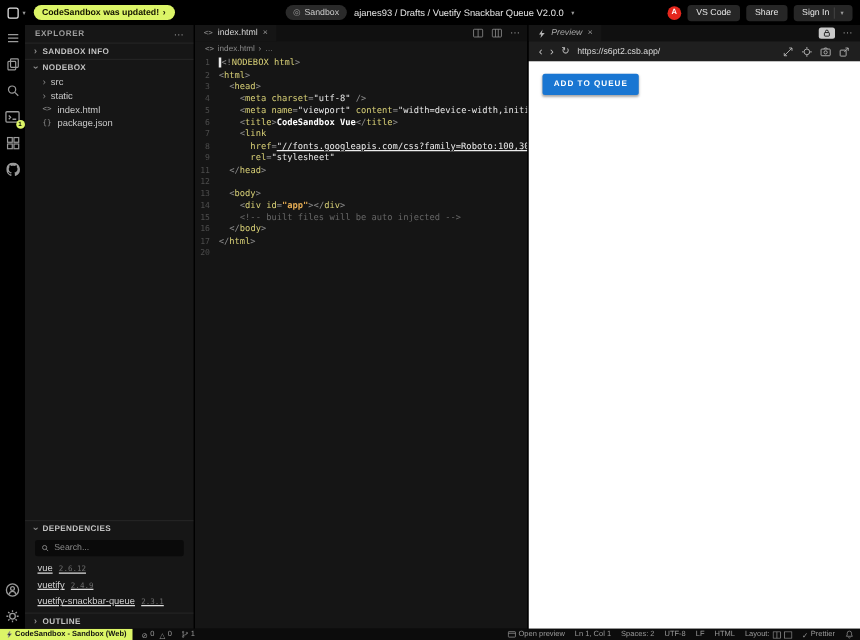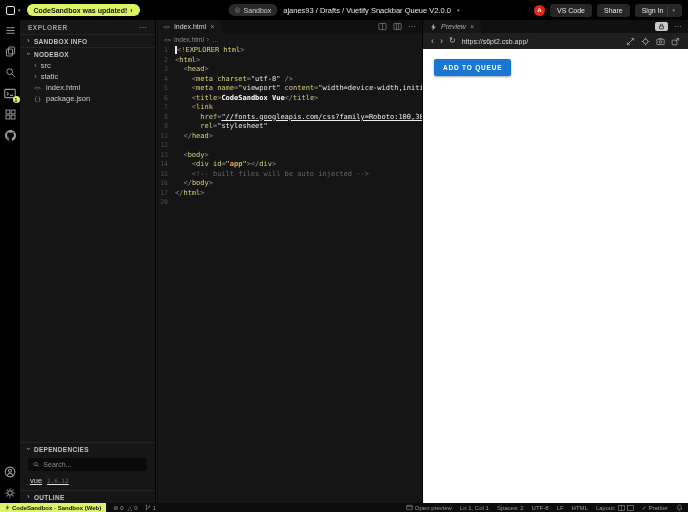--- a/index.html
+++ b/index.html
@@ -236,20 +236,28 @@
       <div class="srch">
         <svg width="7" height="7" viewBox="0 0 16 16" style="stroke:#8a8a8a;fill:none;stroke-width:1.8">
             <circle cx="6.8" cy="6.8" r="4.2"></circle>
             <path d="M10 10l4 4"></path>
           </svg>
         <input placeholder="Search..." style="">
       </div>
       <div class="dep-row">
         <span class="dep-name">vue</span>
         <span class="dep-ver">2.6.12</span>
+      </div>
+      <div class="dep-row">
+        <span class="dep-name">vuetify</span>
+        <span class="dep-ver">2.4.9</span>
+      </div>
+      <div class="dep-row">
+        <span class="dep-name">vuetify-snackbar-queue</span>
+        <span class="dep-ver">2.3.1</span>
       </div>
       <div class="sec-row" style="margin-top:3px;">
         <span class="tw">›</span>
         <span>OUTLINE</span>
       </div>
     </div>
 
     <div class="ed">
       <div class="tabbar">
         <div class="tab">
@@ -275,21 +283,21 @@
       </div>
       <div class="bcrumb">
         <span class="fico" style="width:auto;">&lt;&gt;</span>
         <span>index.html</span>
         <span>›</span>
         <span>…</span>
       </div>
       <div class="code">
           <div class="code-line">
             <span class="ln">1</span>
-            <span class="lc"><span class="tk-cur"></span><span class="tk-p">&lt;!</span><span class="tk-t">EXPLORER html</span><span class="tk-p">&gt;</span></span>
+            <span class="lc"><span class="tk-cur"></span><span class="tk-p">&lt;!</span><span class="tk-t">NODEBOX html</span><span class="tk-p">&gt;</span></span>
           </div>
           <div class="code-line">
             <span class="ln">2</span>
             <span class="lc"><span class="tk-p">&lt;</span><span class="tk-t">html</span><span class="tk-p">&gt;</span></span>
           </div>
           <div class="code-line">
             <span class="ln">3</span>
             <span class="lc"><span class="tk-w">  </span><span class="tk-p">&lt;</span><span class="tk-t">head</span><span class="tk-p">&gt;</span></span>
           </div>
           <div class="code-line">

